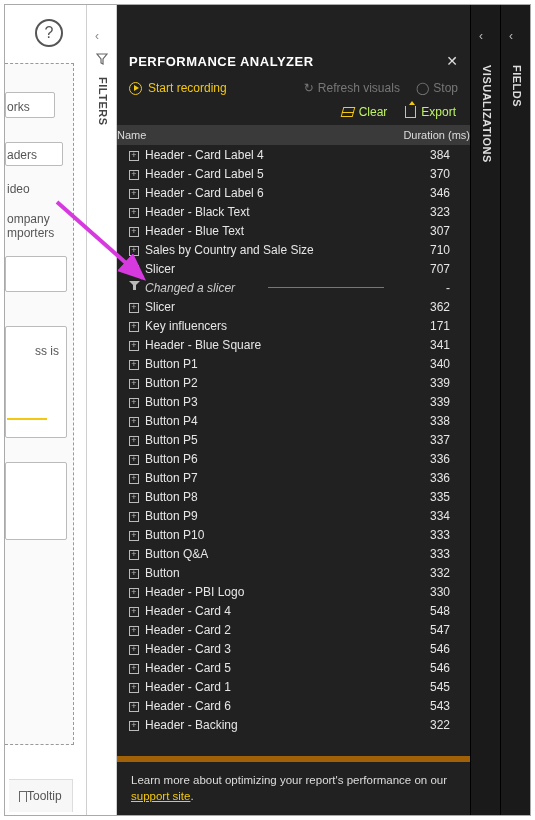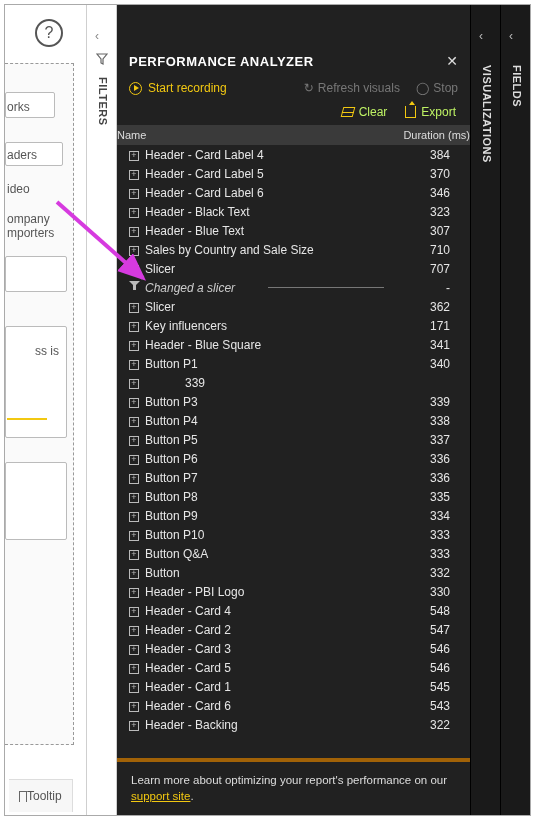--- a/index.html
+++ b/index.html
@@ -164,21 +164,21 @@
 .row .nm { flex: 1; white-space: nowrap; overflow: hidden; text-overflow: ellipsis; }
 .row .dur { flex: 0 0 60px; text-align: right; }
 .row.event .nm { font-style: italic; color: #ccc; }
 .row.event .line-through {
   flex: 1; border-bottom: 1px solid #777; margin: 0 6px; height: 1px; align-self: center;
 }
 .footer {
   padding: 10px 14px;
   font-size: 11.5px;
   color: #ddd;
-  border-top: 4px solid #a16207;
+  border-top: 6px solid #a16207;
   line-height: 1.45;
 }
 .footer a { color: #f2c811; text-decoration: underline; cursor: pointer; }
 .viz-col, .fields-col {
   flex: 0 0 30px;
   background: #1a1a1a;
   position: relative;
   border-left: 1px solid #000;
 }
 .arrow-overlay {
@@ -352,20 +352,21 @@
             <span class="nm">Header - Blue Square</span>
             <span class="dur">341</span>
           </div>
           <div class="row">
             <span class="exp"><span class="exp-icon">+</span></span>
             <span class="nm">Button P1</span>
             <span class="dur">340</span>
           </div>
           <div class="row">
             <span class="exp"><span class="exp-icon">+</span></span>
+            <span class="nm">Button P2</span>
             <span class="dur">339</span>
           </div>
           <div class="row">
             <span class="exp"><span class="exp-icon">+</span></span>
             <span class="nm">Button P3</span>
             <span class="dur">339</span>
           </div>
           <div class="row">
             <span class="exp"><span class="exp-icon">+</span></span>
             <span class="nm">Button P4</span>

